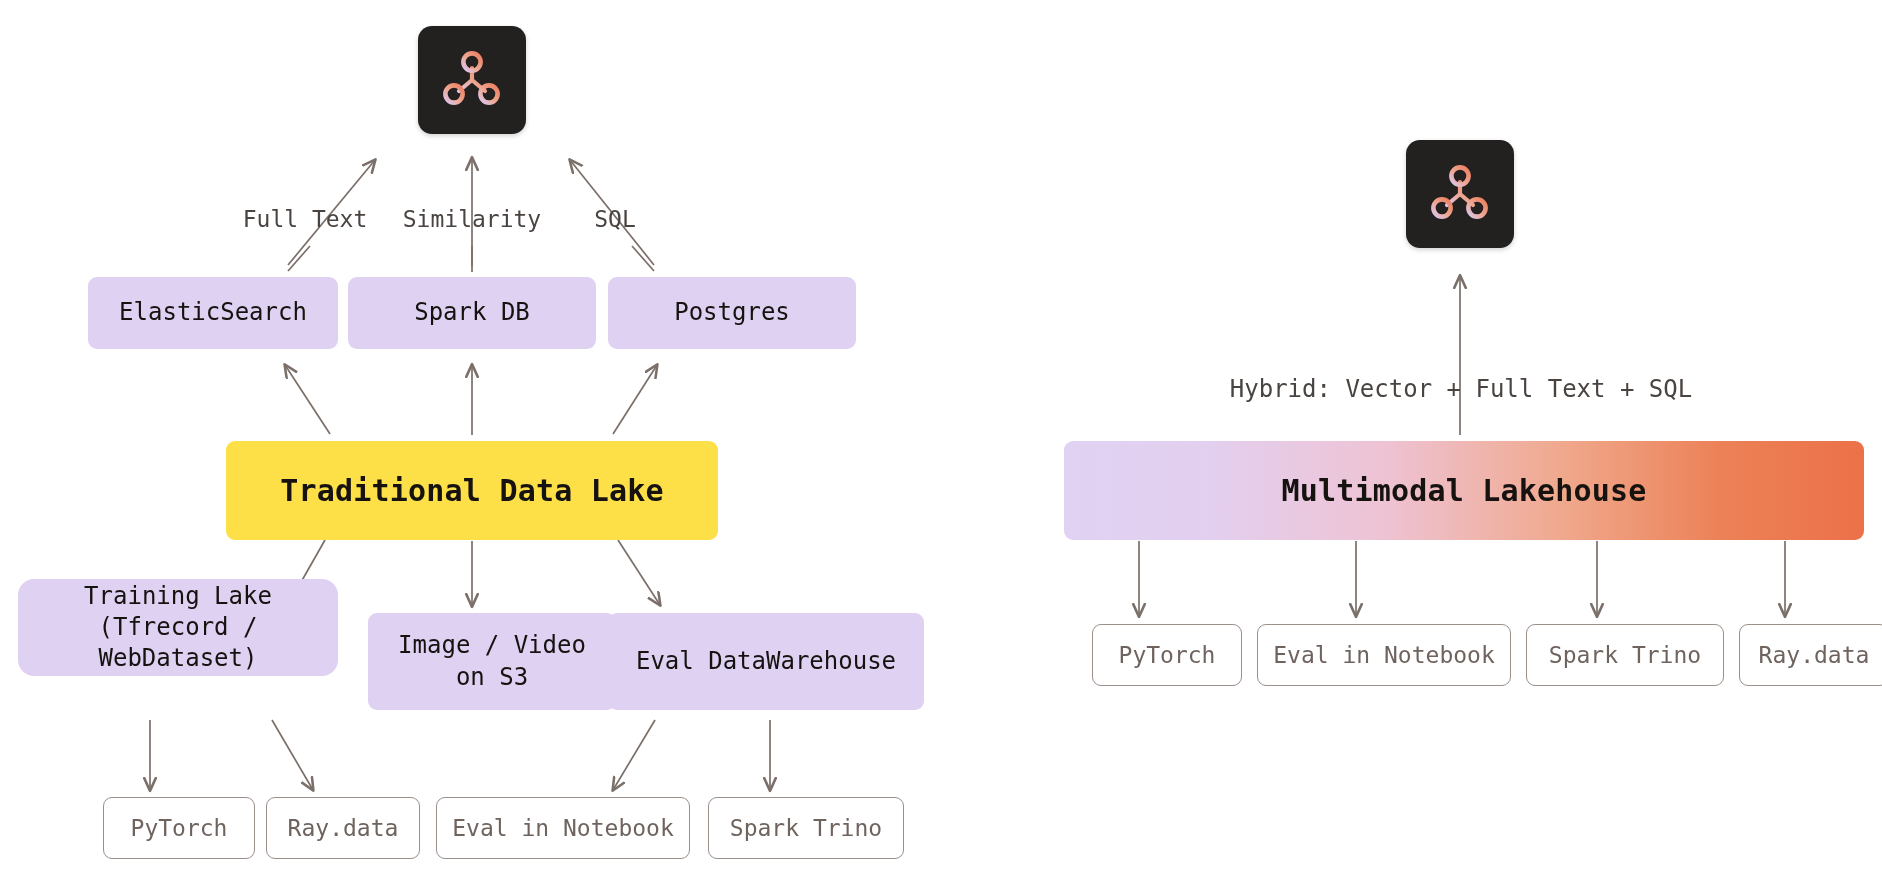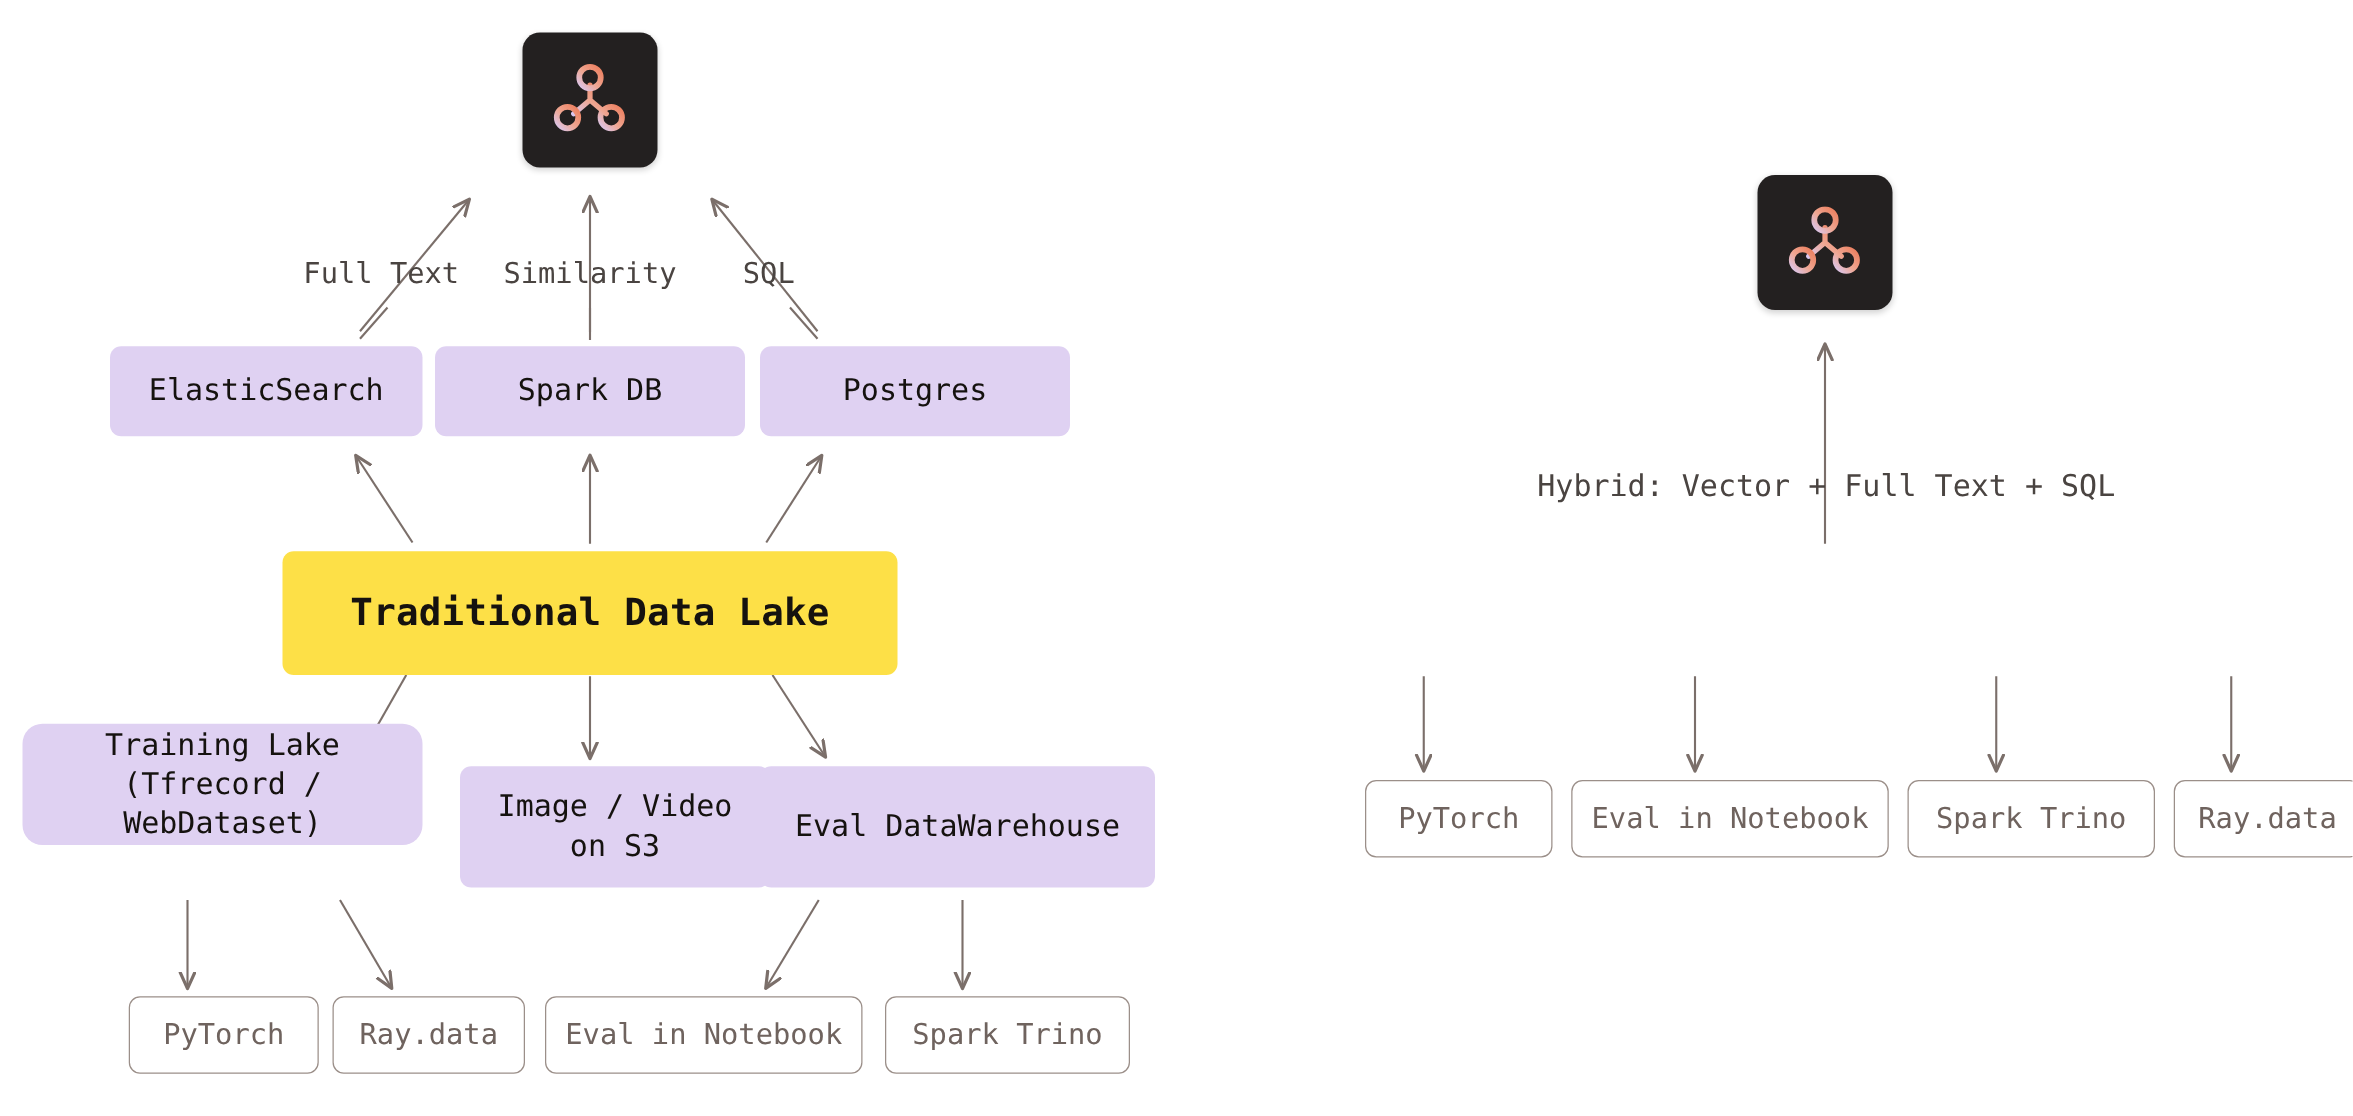--- a/index.html
+++ b/index.html
@@ -189,19 +189,20 @@
       </defs>
       <path d="M31 17 L31 29 M31 29 L18 40 M31 29 L44 40" stroke="url(#lg2)" stroke-width="4.2" fill="none" stroke-linecap="round"></path>
       <circle cx="31" cy="11" r="8.6" fill="none" stroke="url(#lg2)" stroke-width="4.6"></circle>
       <circle cx="13" cy="43" r="8.6" fill="none" stroke="url(#lg2)" stroke-width="4.6"></circle>
       <circle cx="48" cy="43" r="8.6" fill="none" stroke="url(#lg2)" stroke-width="4.6"></circle>
     </svg>
   </div>
 
   <div class="abs edge-label big" style="left:1230px; top:331px; width:462px; height:34px;margin-top:41px;">Hybrid: Vector + Full Text + SQL</div>
 
+  <div class="abs box box-gradient" style="left:1064px; top:441px; width:800px; height:99px;">Multimodal Lakehouse</div>
 
   <div class="abs box-outline" style="left:1064px; top:624px; width:150px; height:62px;">PyTorch</div>
   <div class="abs box-outline" style="left:1229px; top:624px; width:254px; height:62px;">Eval in Notebook</div>
   <div class="abs box-outline" style="left:1498px; top:624px; width:198px; height:62px;">Spark Trino</div>
   <div class="abs box-outline" style="left:1711px; top:624px; width:150px; height:62px;">Ray.data</div>
 
 </div>
 
 </body></html>

